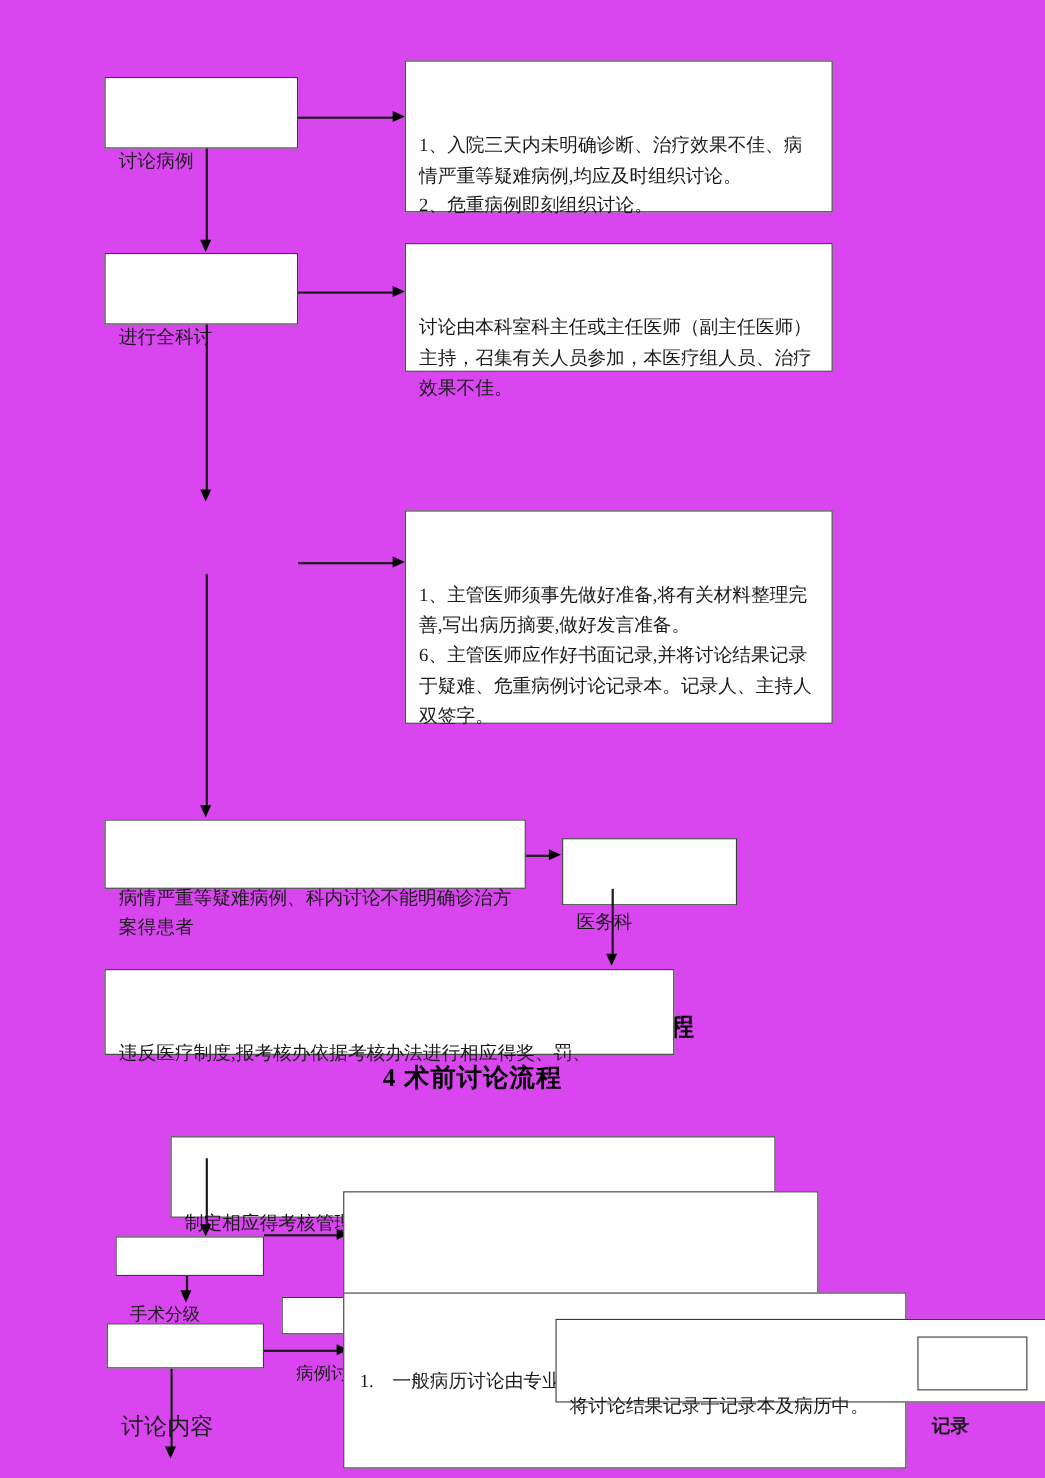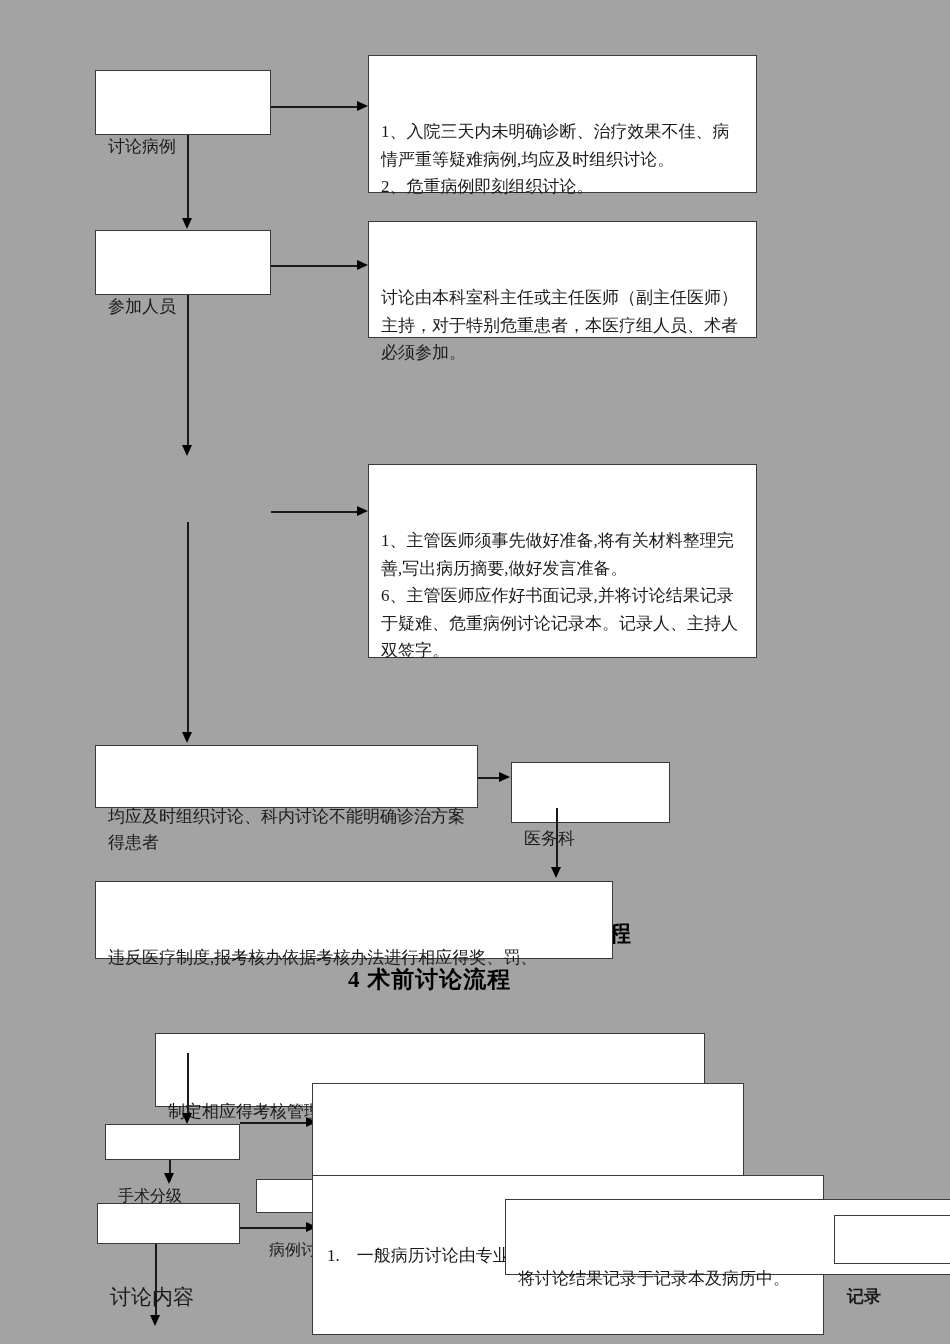--- a/index.html
+++ b/index.html
@@ -6,21 +6,21 @@
   body{
     font-family:"Liberation Serif","DejaVu Serif",serif;
     color:#000;
     -webkit-font-smoothing:none;
   }
   #page{
     position:relative;
     width:950px;
     height:1344px;
     overflow:hidden;
-    background:#a3a3a3;
+    background:#d946ef;
   }
   .box{
     position:absolute;
     box-sizing:border-box;
     border:1px solid #3a3a3a;
     background:#ffffff;
     font-size:17px;
     line-height:1.62;
     color:#1a1a1a;
     padding:7px 10px 5px 12px;
@@ -86,47 +86,47 @@
 
   <div class="box" style="left:368px;top:55px;width:389px;height:138px;">
     <span class="txt">1、入院三天内未明确诊断、治疗效果不佳、病情严重等疑难病例,均应及时组织讨论。
 2、危重病例即刻组织讨论。</span>
   </div>
 
   <div class="ln v" style="left:187px;top:135px;height:85px;"></div>
   <div class="arrow-d" style="left:182px;top:218px;"></div>
 
   <div class="box" style="left:95px;top:230px;width:176px;height:65px;">
-    <span class="txt">参加人员</span>
+    <span class="txt">进行全科讨</span>
   </div>
 
   <div class="ln h" style="left:271px;top:265px;width:88px;"></div>
   <div class="arrow-r" style="left:357px;top:260px;"></div>
 
   <div class="box" style="left:368px;top:221px;width:389px;height:117px;">
-    <span class="txt">讨论由本科室科主任或主任医师（副主任医师）主持，对于特别危重患者，本医疗组人员、术者必须参加。</span>
+    <span class="txt">讨论由本科室科主任或主任医师（副主任医师）主持，召集有关人员参加，本医疗组人员、治疗效果不佳。</span>
   </div>
 
   <div class="ln v" style="left:187px;top:295px;height:152px;"></div>
   <div class="arrow-d" style="left:182px;top:445px;"></div>
 
 
   <div class="ln h" style="left:271px;top:511px;width:88px;"></div>
   <div class="arrow-r" style="left:357px;top:506px;"></div>
 
   <div class="box" style="left:368px;top:464px;width:389px;height:194px;">
     <span class="txt">1、主管医师须事先做好准备,将有关材料整理完善,写出病历摘要,做好发言准备。
 6、主管医师应作好书面记录,并将讨论结果记录于疑难、危重病例讨论记录本。记录人、主持人双签字。</span>
   </div>
 
   <div class="ln v" style="left:187px;top:522px;height:212px;"></div>
   <div class="arrow-d" style="left:182px;top:732px;"></div>
 
   <div class="box tight" style="left:95px;top:745px;width:383px;height:63px;line-height:1.5;">
-    <span class="txt">均应及时组织讨论、科内讨论不能明确诊治方案得患者</span>
+    <span class="txt">病情严重等疑难病例、科内讨论不能明确诊治方案得患者</span>
   </div>
 
   <div class="ln h" style="left:478px;top:777px;width:24px;"></div>
   <div class="arrow-r" style="left:499px;top:772px;"></div>
 
   <div class="box" style="left:511px;top:762px;width:159px;height:61px;">
     <span class="txt">医务科</span>
   </div>
 
   <div class="ln v" style="left:556px;top:808px;height:61px;"></div>
@@ -182,20 +182,20 @@
     <span class="txt">1.    一般病历讨论由专业组组长主持,专业组内讨论。</span>
     <span class="txt" style="visibility:hidden;">&nbsp;</span>
     
     
   </div>
 
   <div class="box layer5" style="left:505px;top:1199px;width:500px;height:76px;padding-top:10px;">
     <span class="txt">将讨论结果记录于记录本及病历中。</span>
   </div>
 
-  <div class="box center layer5" style="left:834px;top:1215px;width:117px;height:49px;padding-top:12px;font-weight:bold;">
+  <div class="box center layer5" style="left:834px;top:1215px;width:100px;height:49px;padding-top:12px;font-weight:bold;">
     <span class="txt">记录</span>
   </div>
 
   <div class="ln v" style="left:744px;top:1269px;height:50px;z-index:2;"></div>
   <div class="ln h" style="left:744px;top:1318px;width:80px;z-index:2;"></div>
 
 </div>
 
 </body></html>

